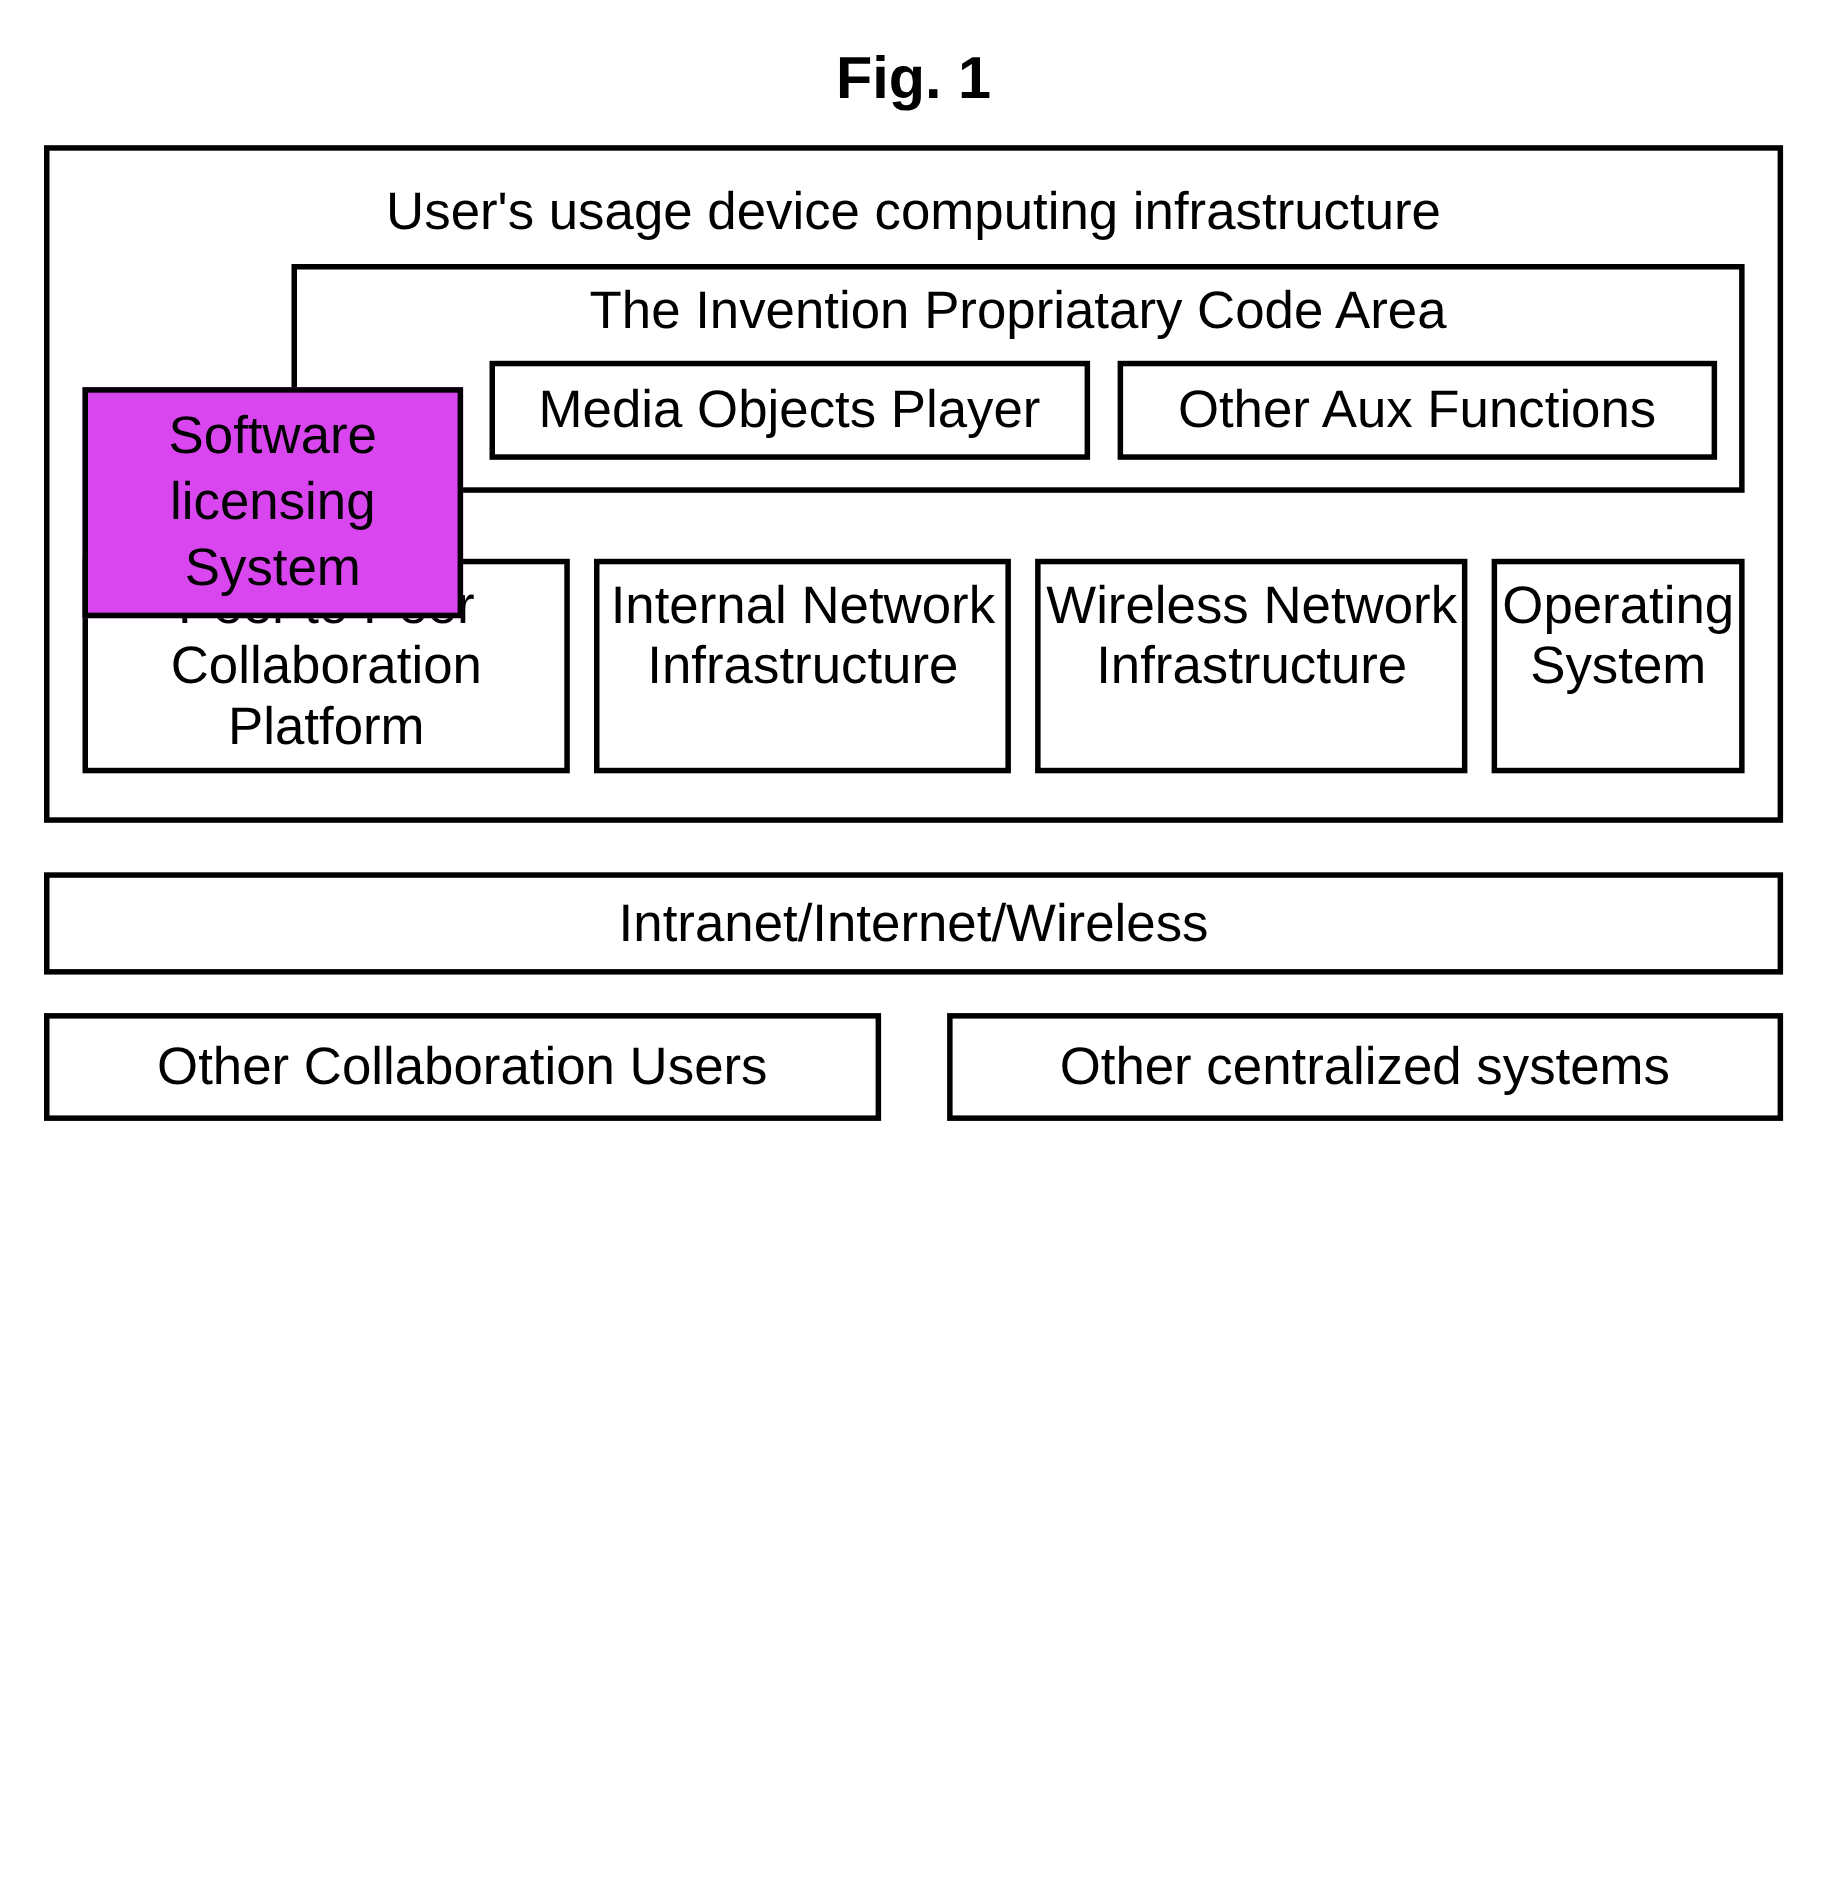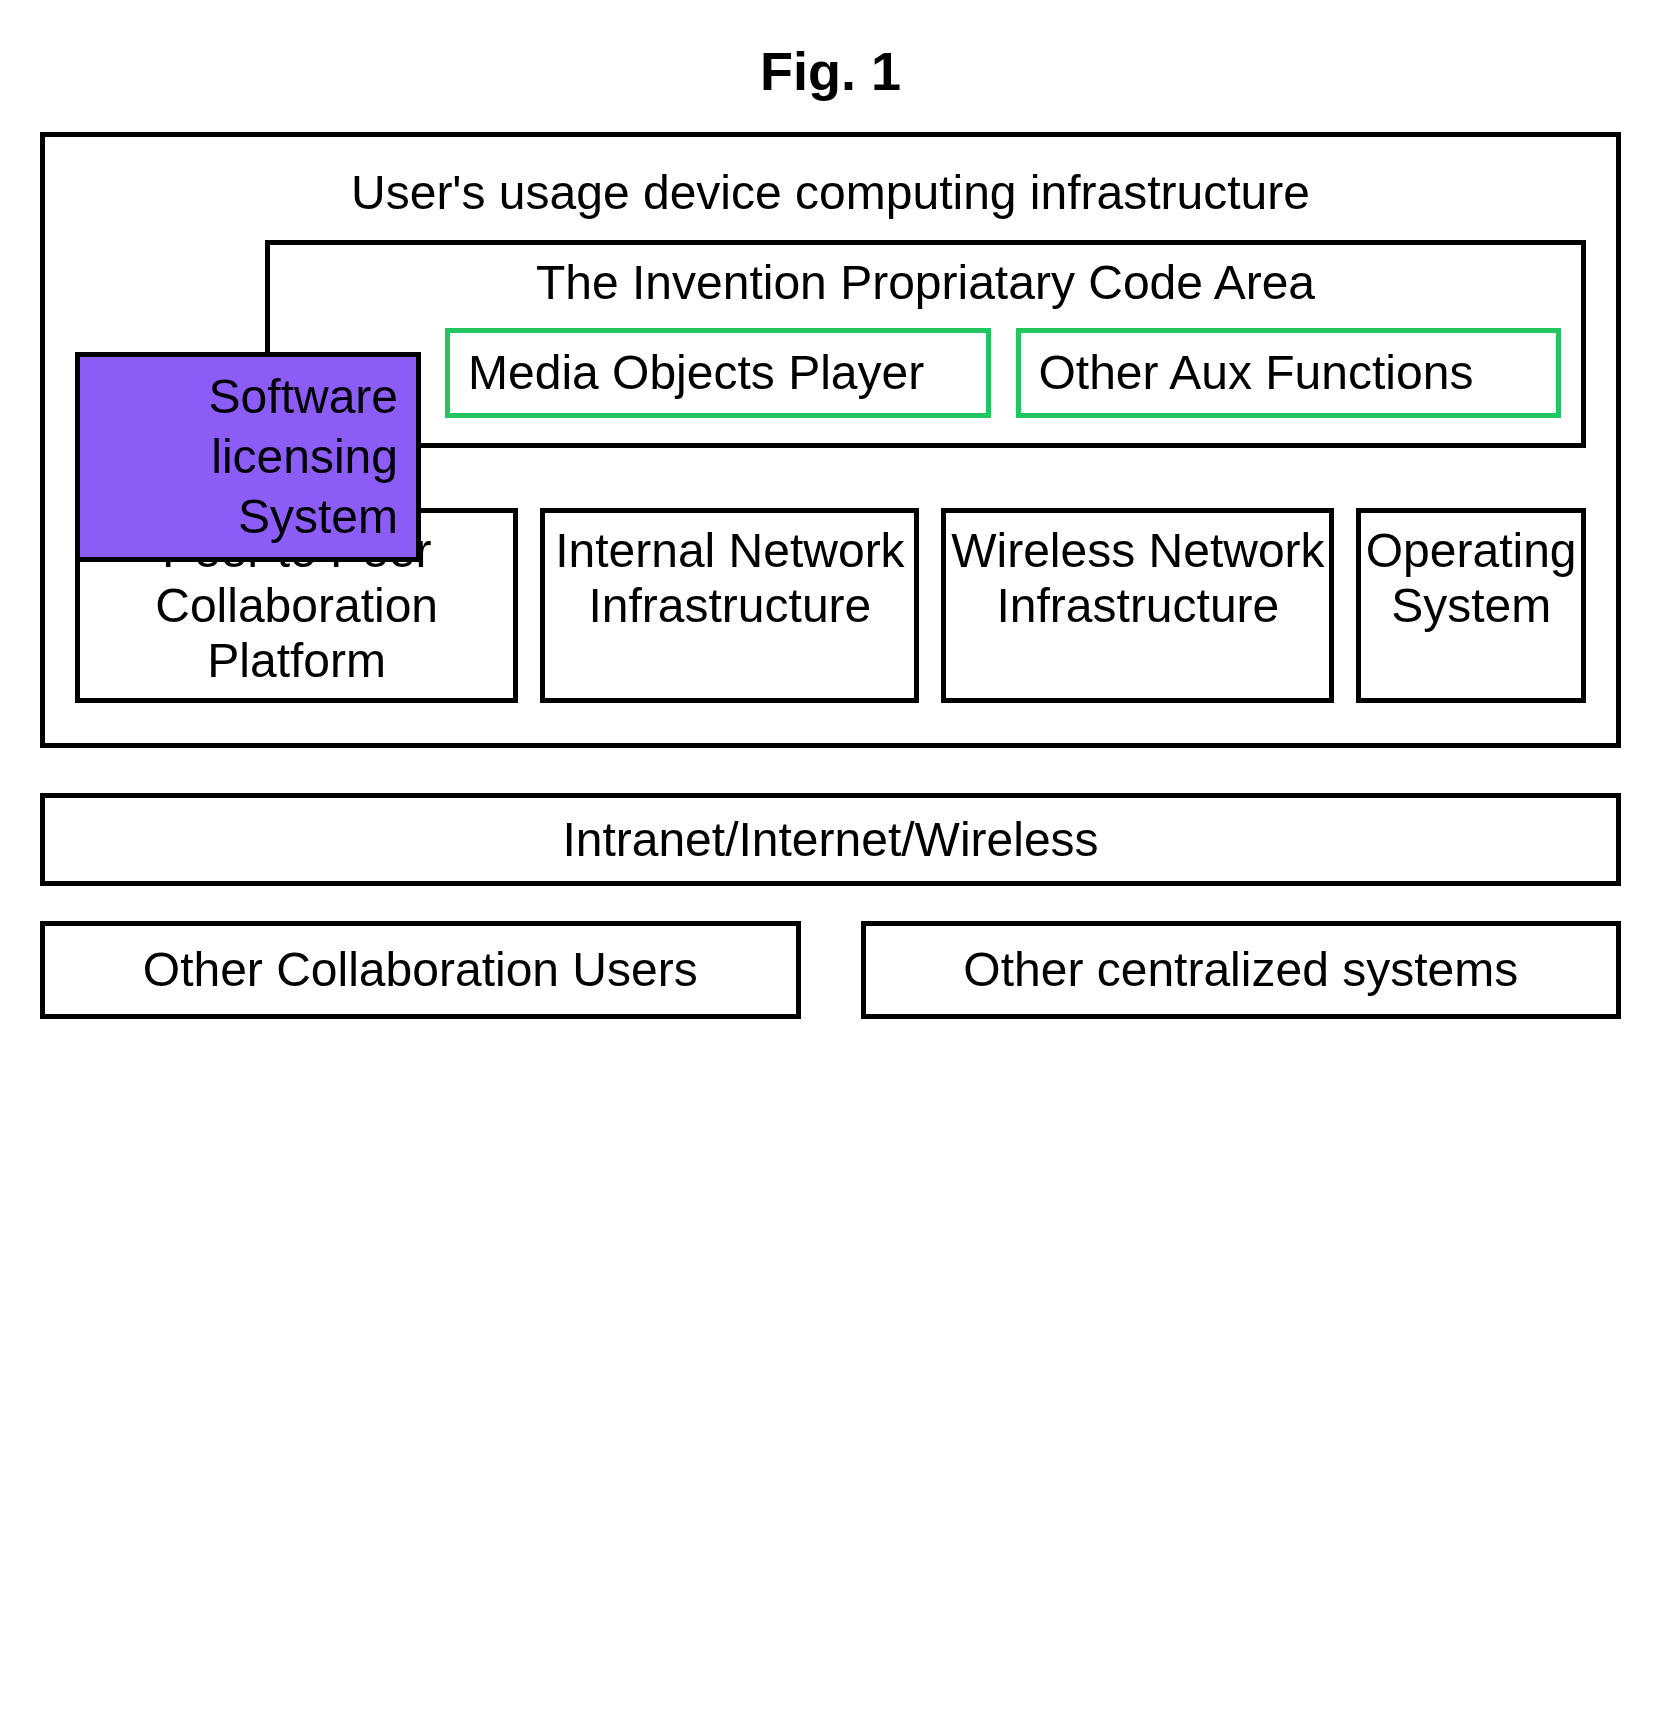--- a/index.html
+++ b/index.html
@@ -35,36 +35,36 @@
       font-size: 48px;
       text-align: center;
       margin: 10px 0 18px 0;
     }
     .trio-row {
       display: flex;
       align-items: flex-end;
       gap: 25px;
     }
     .trio-box {
-      border: 5px solid #22c55e;
-      text-align: left;
+      border: 5px solid #000000;
+      text-align: center;
       font-size: 48px;
       line-height: 1.25;
       padding: 10px 18px;
       flex: 1 1 0;
     }
     .software-licensing {
       position: absolute;
       left: 30px;
       top: 215px;
       width: 300px;
-      background: #8b5cf6;
+      background: #d946ef;
       z-index: 2;
       border: 5px solid #000;
-      text-align: right;
+      text-align: center;
       font-size: 48px;
       line-height: 1.25;
       padding: 10px 18px;
     }
     .layer-stack {
       margin-top: 60px;
       display: flex;
       flex-direction: row;
       gap: 22px;
     }

